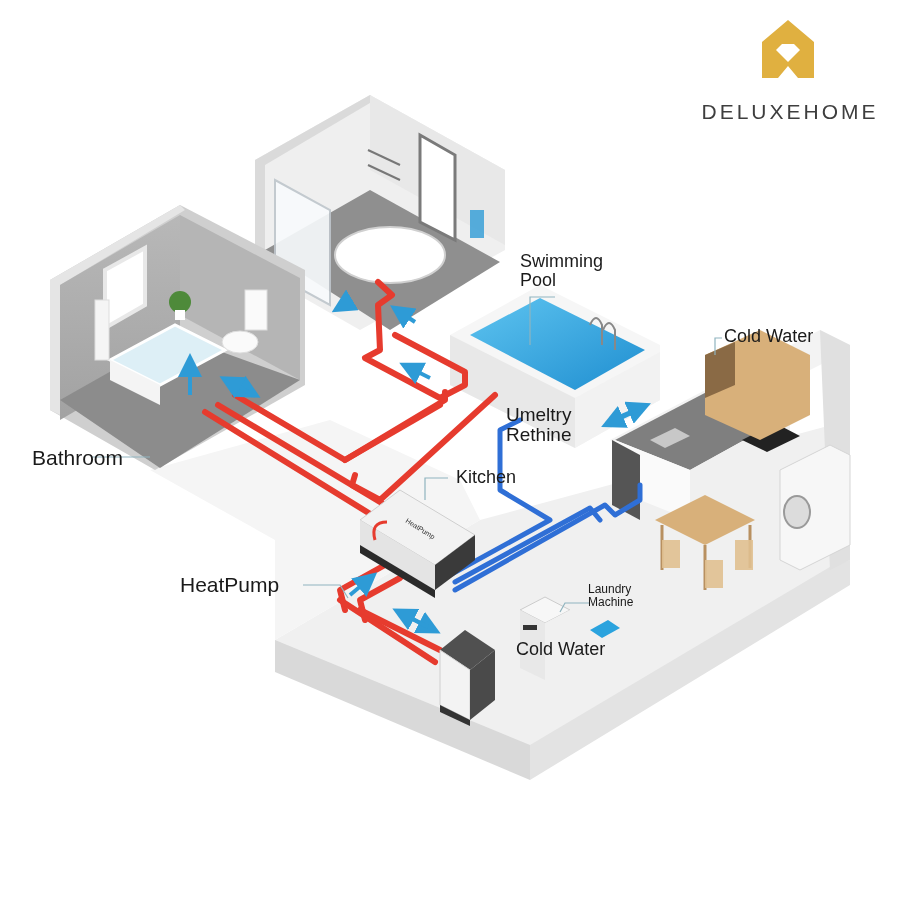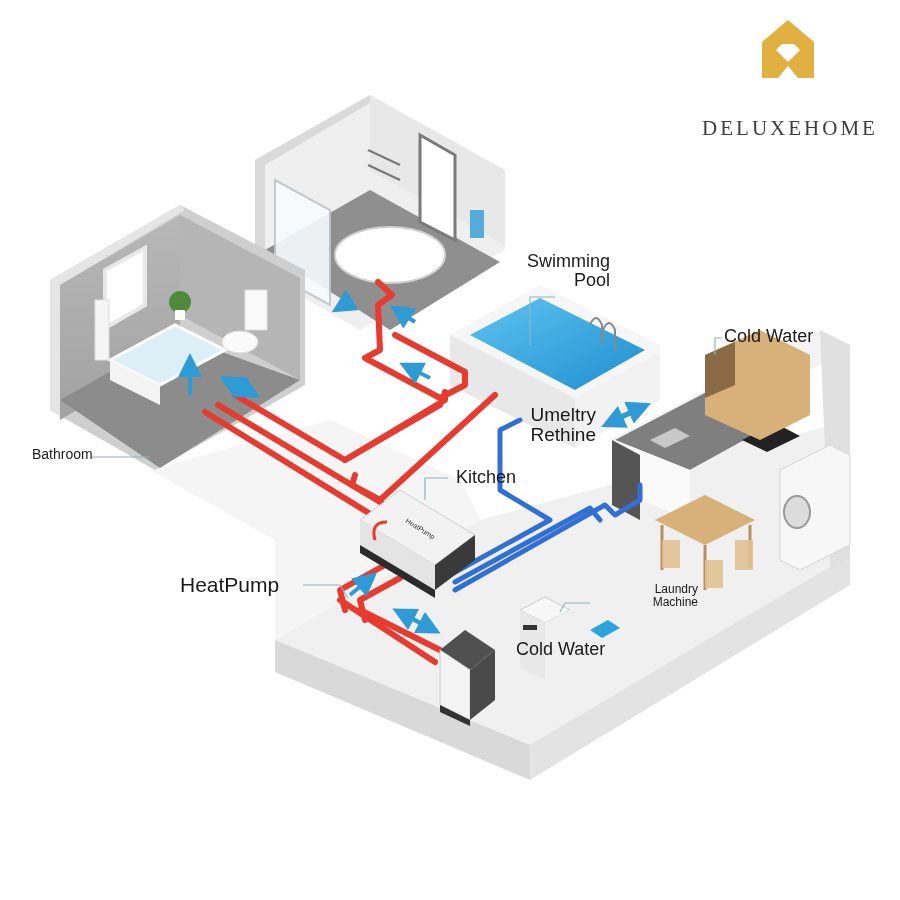--- a/index.html
+++ b/index.html
@@ -1,20 +1,20 @@
 <!DOCTYPE html>
 <html><head>
 <meta charset="utf-8">
 <style>
   html, body { margin: 0; padding: 0; background: #ffffff; }
   body { width: 900px; height: 900px; position: relative; overflow: hidden; font-family: "Liberation Sans", "DejaVu Sans", sans-serif; }
   #scene { position: absolute; left: 0; top: 0; width: 900px; height: 900px; }
-  .label { position: absolute; color: #1a1a1a; font-family: "Liberation Sans", "DejaVu Sans", sans-serif; line-height: 1.05; text-align: right; white-space: nowrap; }
+  .label { position: absolute; color: #1a1a1a; font-family: "Liberation Sans", "DejaVu Sans", sans-serif; line-height: 1.05; text-align: left; white-space: nowrap; }
   .logo { position: absolute; left: 690px; top: 18px; width: 200px; height: 110px; }
-  .logo-text { position: absolute; left: 0; top: 98px; width: 200px; text-align: center; font-family: Liberation Serif, serif; font-size: 21px; letter-spacing: 3px; color: #3e3e3e; }
+  .logo-text { position: absolute; left: 0; top: 82px; width: 200px; text-align: center; font-family: Liberation Sans, sans-serif; font-size: 21px; letter-spacing: 3px; color: #3e3e3e; }
 </style>
 </head>
 <body>
 
 <svg id="scene" viewBox="0 0 900 900" xmlns="http://www.w3.org/2000/svg">
   <defs>
     <linearGradient id="poolGrad" x1="0" y1="0" x2="1" y2="1">
       <stop offset="0" stop-color="#5EC4F0"></stop>
       <stop offset="1" stop-color="#1F8ED0"></stop>
     </linearGradient>
@@ -190,18 +190,18 @@
     <path d="M16 32 L22 26 L34 26 L40 32 L28 44 Z" fill="#FFFFFF"></path>
   </svg>
   <div class="logo-text">DELUXEHOME</div>
 </div>
 
 <div class="label" style="left:520px; top:252px; width:90px; font-size:18px; white-space:pre-line;">Swimming
 Pool</div>
 <div class="label" style="left:724px; top:327px; font-size:18px; text-align:left;">Cold Water</div>
 <div class="label" style="left:506px; top:405px; width:90px; font-size:19px; white-space:pre-line;">Umeltry
 Rethine</div>
-<div class="label" style="left:32px; top:447px; font-size:14px; text-align:left;">Bathroom</div>
+<div class="label" style="left:32px; top:447px; font-size:21px; text-align:left;">Bathroom</div>
 <div class="label" style="left:456px; top:468px; font-size:18px; text-align:right;">Kitchen</div>
 <div class="label" style="left:180px; top:574px; font-size:21px; text-align:left;">HeatPump</div>
 <div class="label" style="left:588px; top:583px; width:110px; font-size:12px; white-space:pre-line;">Laundry
 Machine</div>
 <div class="label" style="left:516px; top:640px; font-size:18px; text-align:left;">Cold Water</div>
 
 </body></html>

